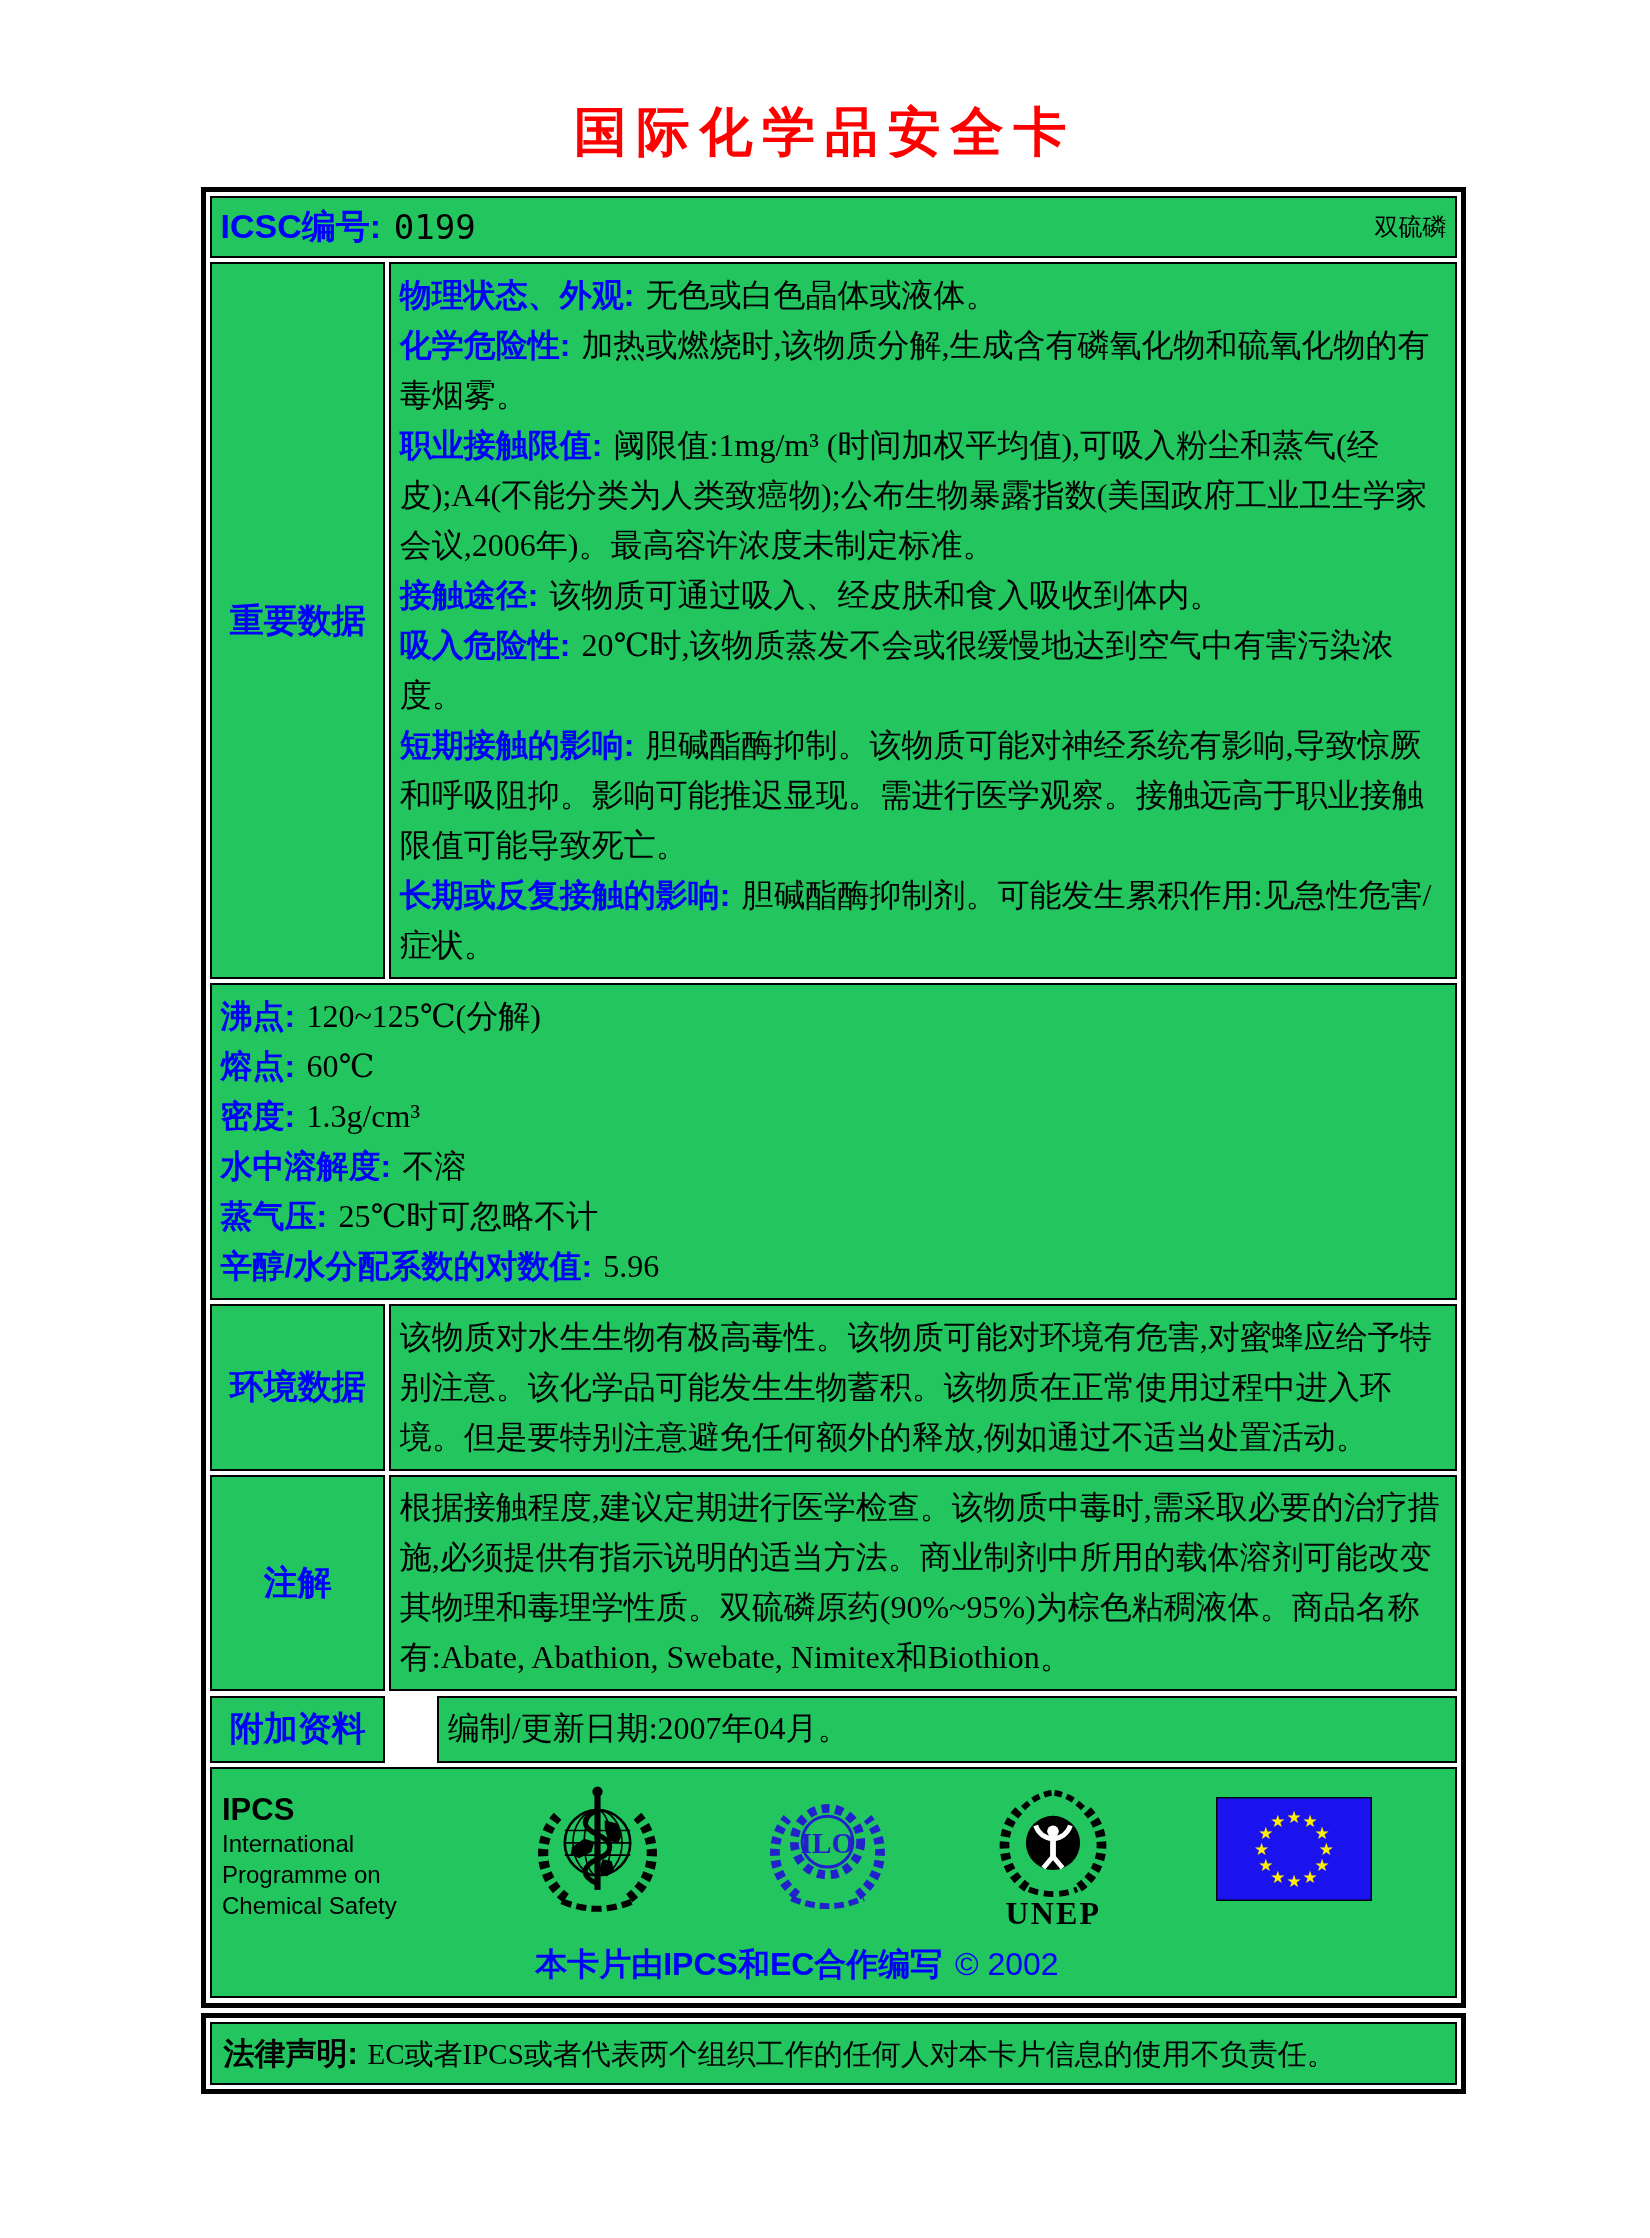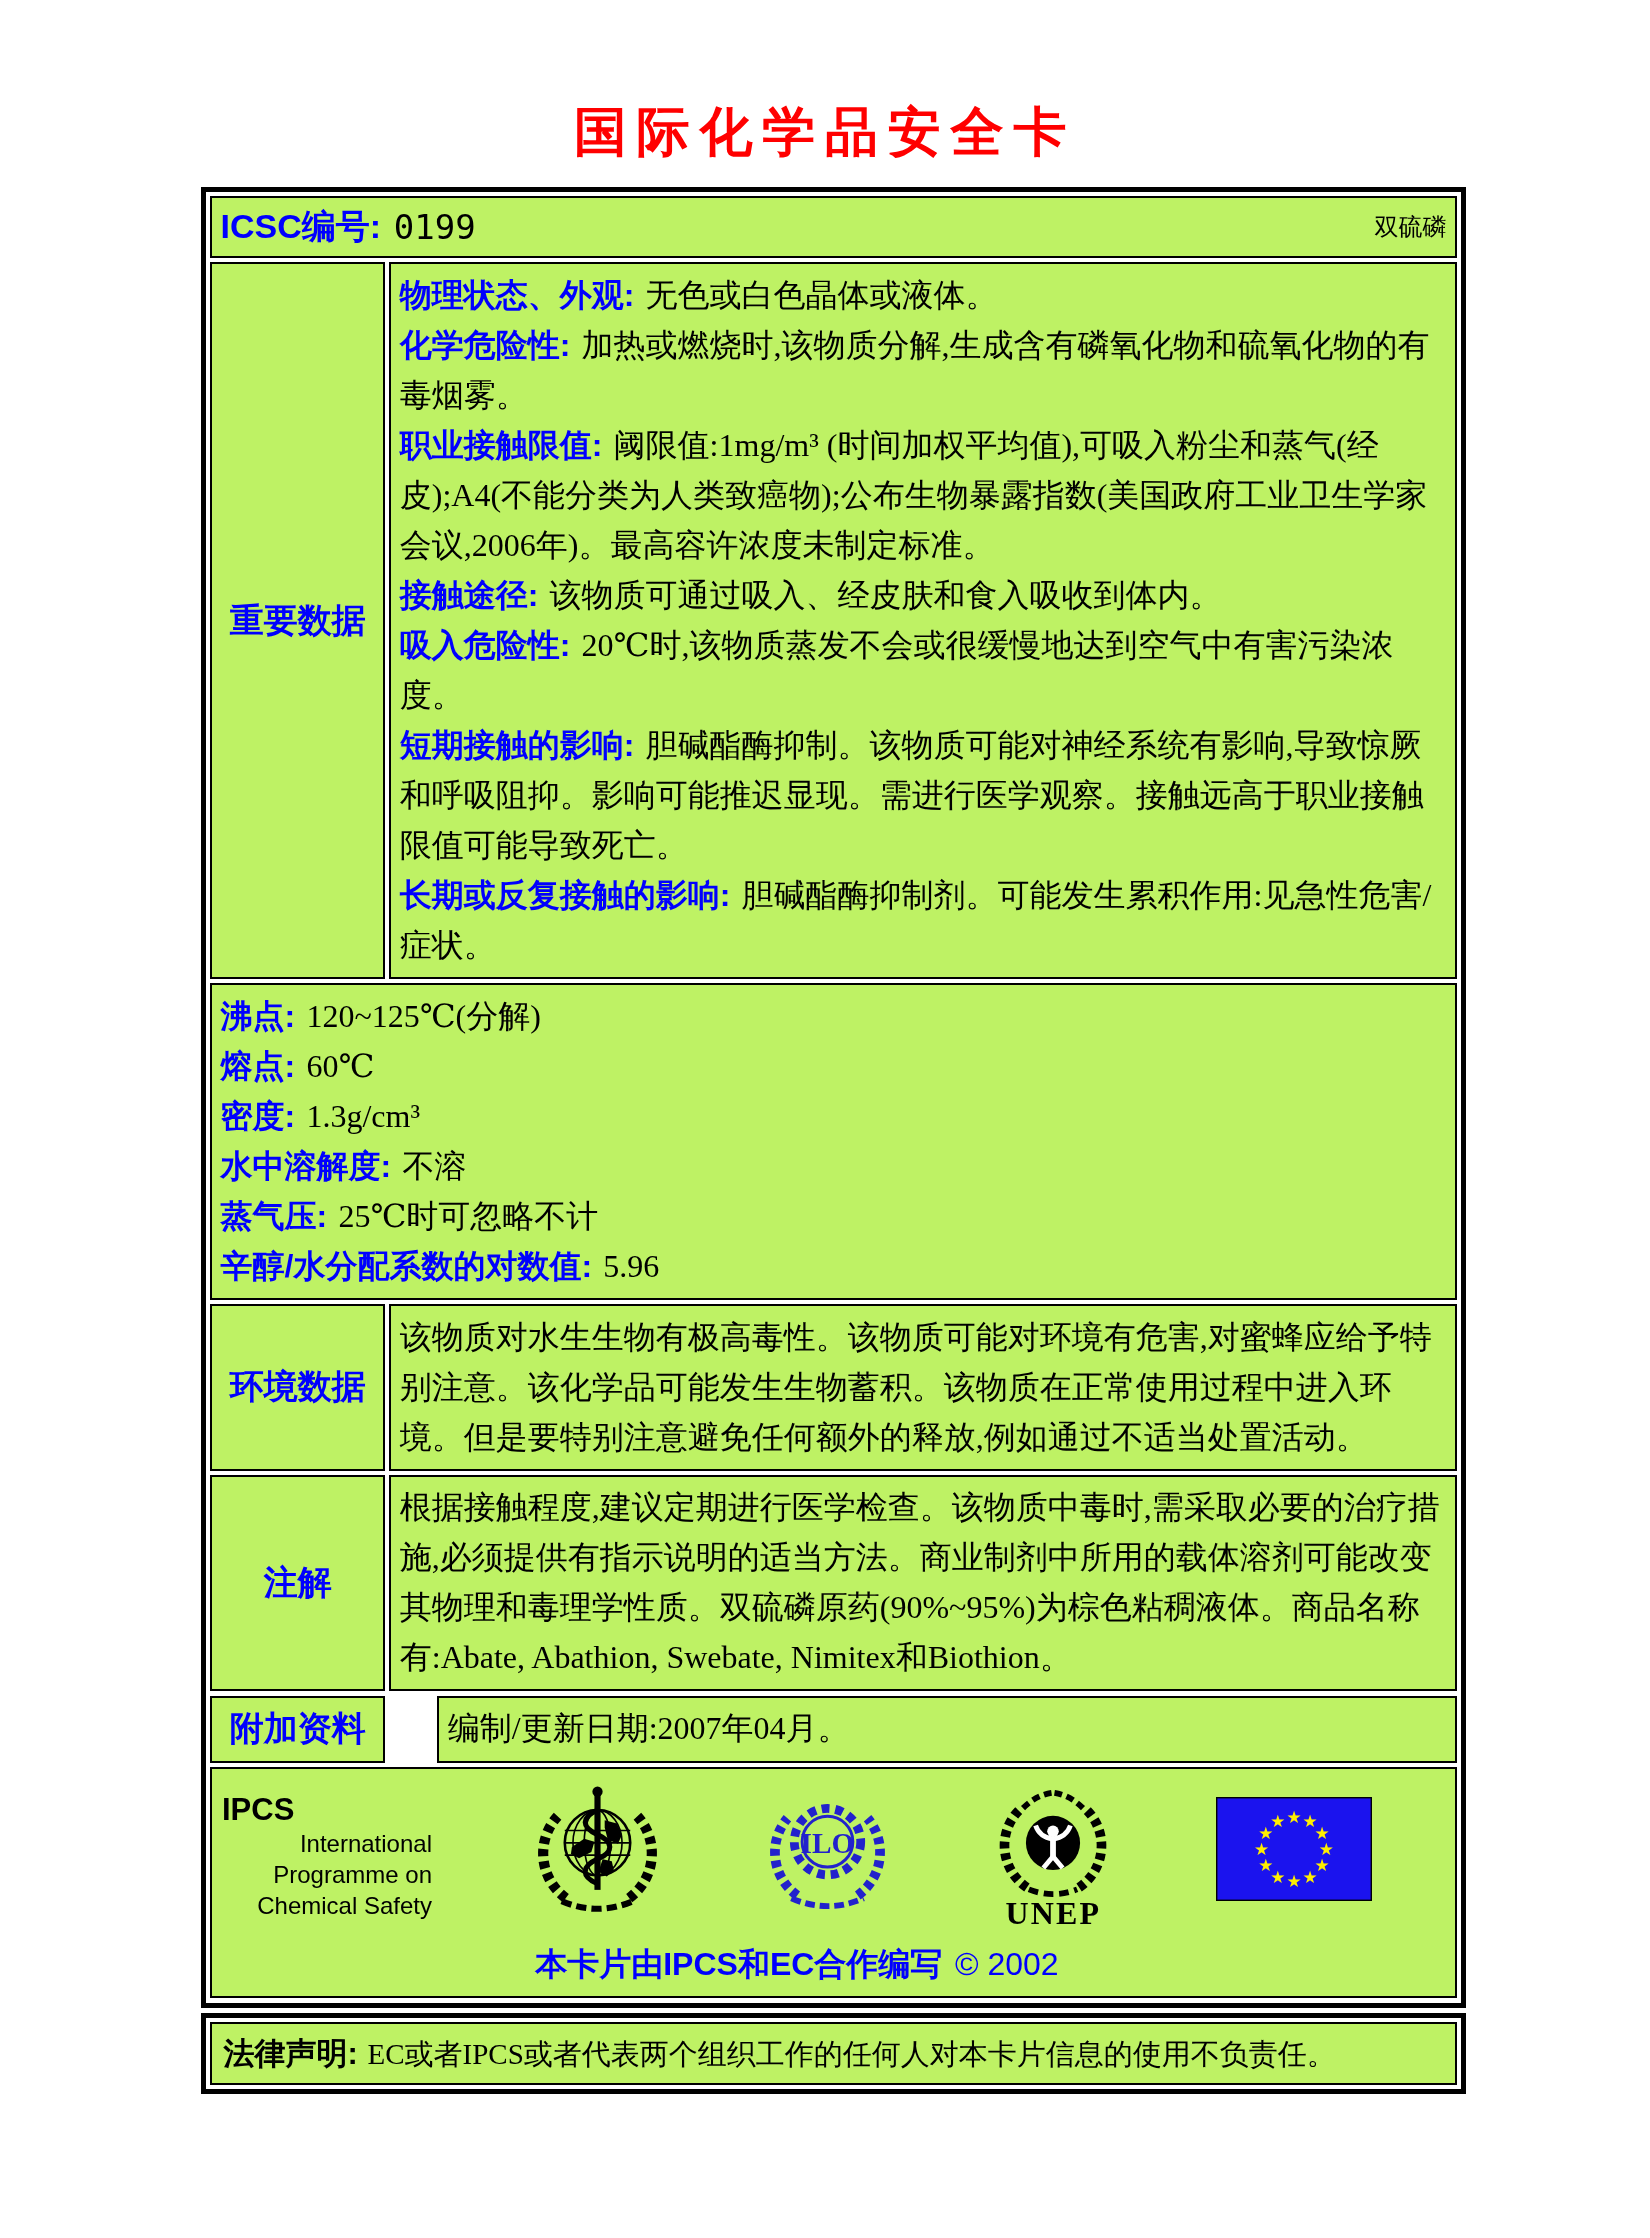--- a/index.html
+++ b/index.html
@@ -13,21 +13,21 @@
     color:#ff0000; font-size:53px; font-weight:bold; letter-spacing:9.8px;
     font-family:"Liberation Sans","DejaVu Sans",sans-serif;
   }
   .tbl {
     width:1265px; margin:18px 0 0 201px; box-sizing:border-box;
     border:5.6px solid #000; padding:4.2px; background:#fff;
     display:flex; flex-direction:column; gap:4.2px;
   }
   .tbl2 { margin-top:5.6px; }
   .trow { display:flex; gap:4.2px; }
-  .cell { border:2.8px solid #000; box-sizing:border-box; background:#bef264; }
+  .cell { border:2.8px solid #000; box-sizing:border-box; background:#22c55e; }
   .header-cell {
     flex:1; min-height:62px; display:flex; align-items:center;
     justify-content:space-between; padding:0 8.4px;
     font-size:34px;
   }
   .blue-label {
     color:#0000fe; font-family:"Liberation Sans","DejaVu Sans",sans-serif;
     font-weight:600;
   }
   .label-cell {
@@ -44,21 +44,21 @@
   }
   .v { color:#000; }
   .mono { font-family:"DejaVu Sans Mono","Liberation Mono",monospace; }
   .hdr-left { display:flex; align-items:center; gap:12.6px; }
   .chem-name { font-size:24px; }
   
   .logos-cell { flex:1; padding:14px 83px 9.8px 9.8px; }
   .logos-row { display:flex; justify-content:space-between; align-items:flex-start; }
   .ipcs-block { width:210px; font-family:"Liberation Sans","DejaVu Sans",sans-serif; margin-top:9.8px; }
   .ipcs-h { font-size:31px; font-weight:bold; line-height:36px; }
-  .ipcs-l { font-size:24px; line-height:31px;text-align:right; }
+  .ipcs-l { font-size:24px; line-height:31px; }
   .logo-box { display:flex; flex-direction:column; align-items:center; }
   .unep-word {
     font-family:"Liberation Serif","DejaVu Serif",serif; font-weight:bold;
     font-size:32px; letter-spacing:2.1px; margin-top:-4.2px; color:#000;
   }
   .eu-wrap { margin-top:14px; }
   .coop-line {
     text-align:center; margin-top:11.2px; color:#0000fe;
     font-family:"Liberation Sans","DejaVu Sans",sans-serif;
     font-size:32px; font-weight:700;

